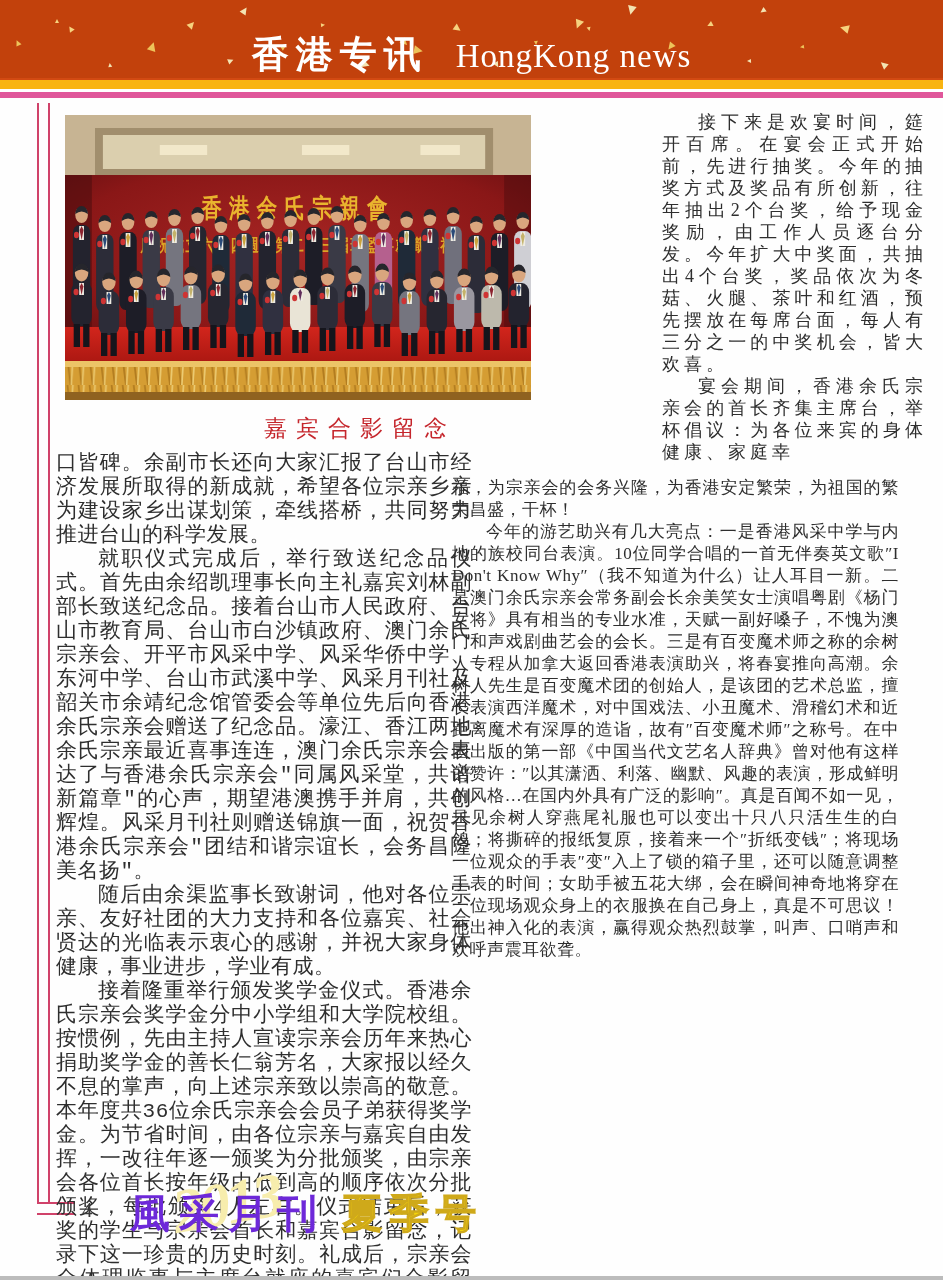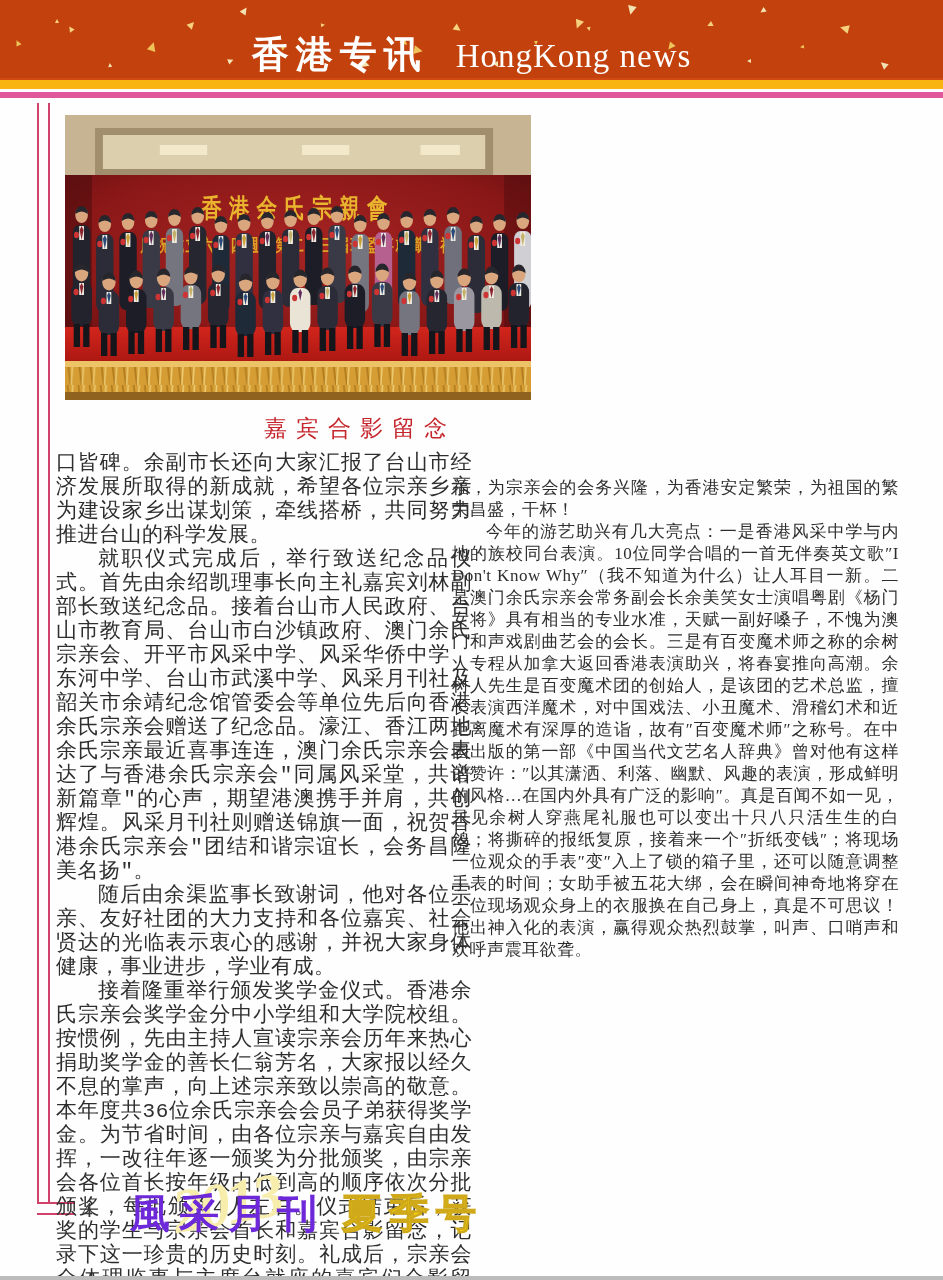--- a/index.html
+++ b/index.html
@@ -191,20 +191,24 @@
         </g>
 
       <rect x="0" y="246" width="590" height="10" fill="#ecc467"></rect>
       <rect x="0" y="252" width="590" height="27" fill="url(#pleats)"></rect>
       <rect x="0" y="277" width="590" height="8" fill="#8f6220"></rect>
     </svg>
   </div>
 
   <div class="caption">嘉宾合影留念</div>
 
+  <div class="col col-right-top">
+    <p class="indent">接下来是欢宴时间，筵开百席。在宴会正式开始前，先进行抽奖。今年的抽奖方式及奖品有所创新，往年抽出2个台奖，给予现金奖励，由工作人员逐台分发。今年扩大中奖面，共抽出4个台奖，奖品依次为冬菇、火腿、茶叶和红酒，预先摆放在每席台面，每人有三分之一的中奖机会，皆大欢喜。</p>
+    <p class="indent">宴会期间，香港余氏宗亲会的首长齐集主席台，举杯倡议：为各位来宾的身体健康、家庭幸</p>
+  </div>
 
   <div class="col col-left">
     <p>口皆碑。余副市长还向大家汇报了台山市经济发展所取得的新成就，希望各位宗亲乡亲为建设家乡出谋划策，牵线搭桥，共同努力推进台山的科学发展。</p>
     <p class="indent">就职仪式完成后，举行致送纪念品仪式。首先由余绍凯理事长向主礼嘉宾刘林副部长致送纪念品。接着台山市人民政府、台山市教育局、台山市白沙镇政府、澳门余氏宗亲会、开平市风采中学、风采华侨中学、东河中学、台山市武溪中学、风采月刊社及韶关市余靖纪念馆管委会等单位先后向香港余氏宗亲会赠送了纪念品。濠江、香江两地余氏宗亲最近喜事连连，澳门余氏宗亲会表达了与香港余氏宗亲会″同属风采堂，共谱新篇章″的心声，期望港澳携手并肩，共创辉煌。风采月刊社则赠送锦旗一面，祝贺香港余氏宗亲会″团结和谐宗谊长，会务昌隆美名扬″。</p>
     <p class="indent">随后由余渠监事长致谢词，他对各位宗亲、友好社团的大力支持和各位嘉宾、社会贤达的光临表示衷心的感谢，并祝大家身体健康，事业进步，学业有成。</p>
     <p class="indent">接着隆重举行颁发奖学金仪式。香港余氏宗亲会奖学金分中小学组和大学院校组。按惯例，先由主持人宣读宗亲会历年来热心捐助奖学金的善长仁翁芳名，大家报以经久不息的掌声，向上述宗亲致以崇高的敬意。本年度共36位余氏宗亲会会员子弟获得奖学金。为节省时间，由各位宗亲与嘉宾自由发挥，一改往年逐一颁奖为分批颁奖，由宗亲会各位首长按年级由低到高的顺序依次分批颁奖，每批颁奖4人左右。仪式结束后，获奖的学生与宗亲会首长和嘉宾合影留念，记录下这一珍贵的历史时刻。礼成后，宗亲会全体理监事与主席台就座的嘉宾们合影留念。</p>
   </div>
 
   <div class="col col-right-bottom">
     <p>福，为宗亲会的会务兴隆，为香港安定繁荣，为祖国的繁荣昌盛，干杯！</p>

